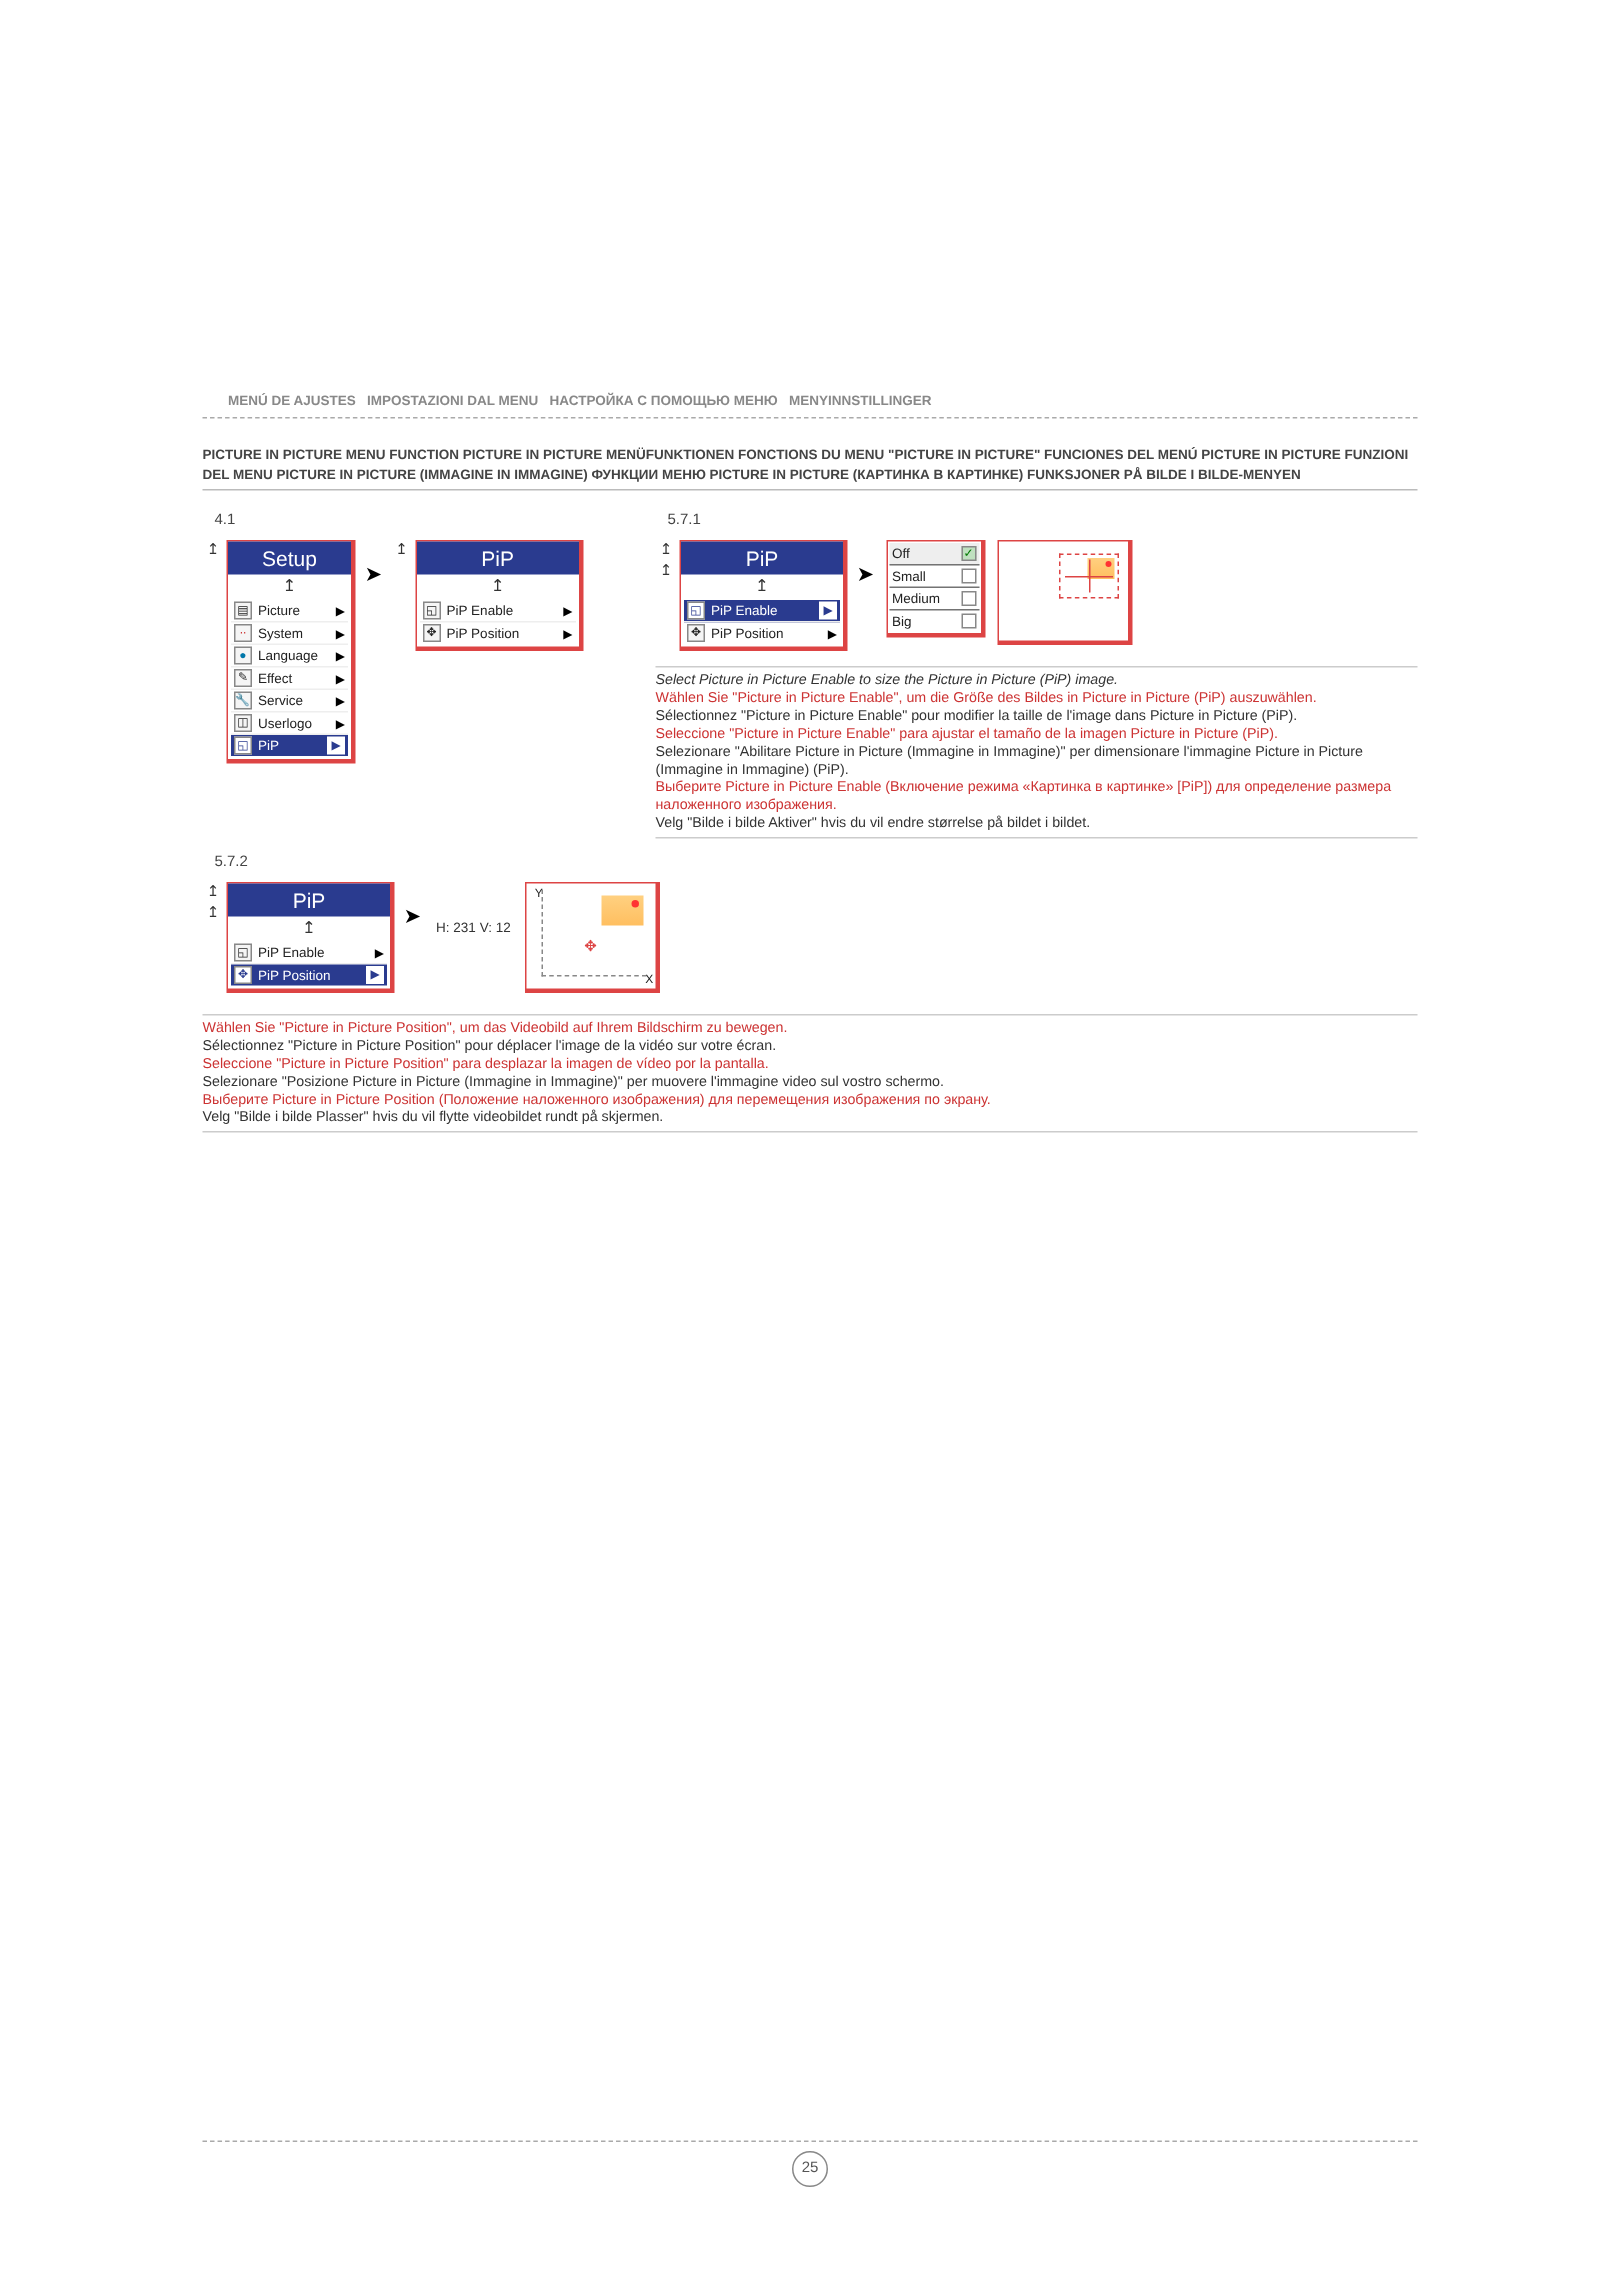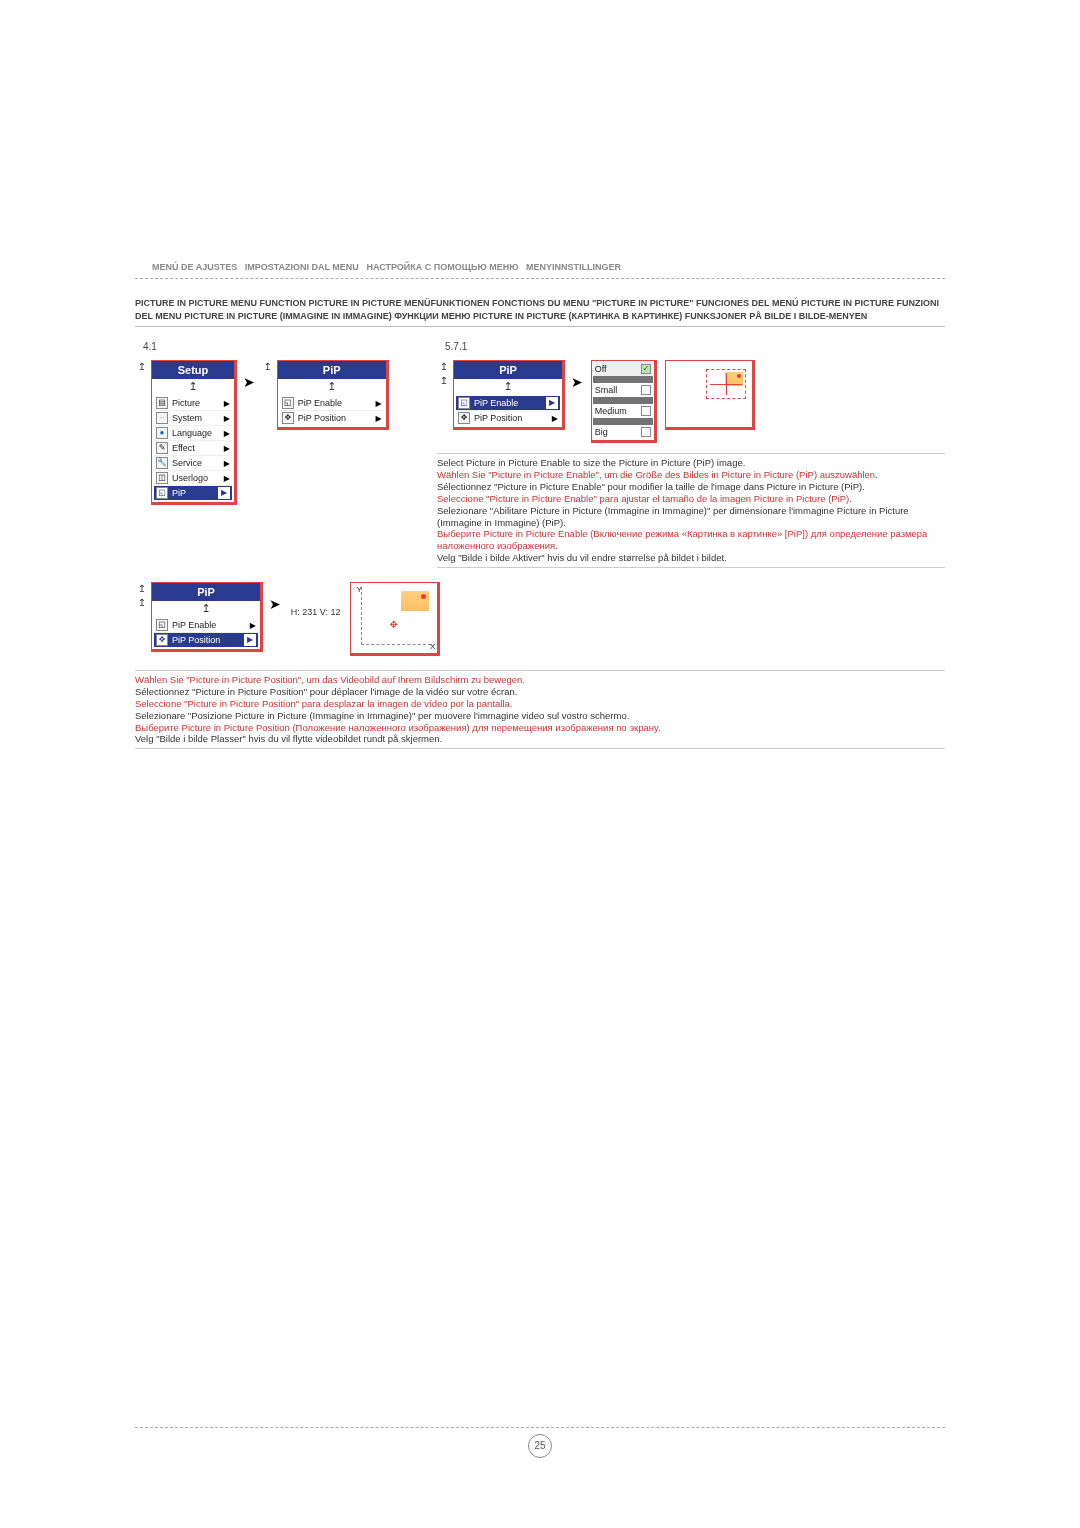--- a/index.html
+++ b/index.html
@@ -87,24 +87,24 @@
     vertical-align: top;
     border: 1px solid #d44;
     border-bottom-width: 3px;
     border-right-width: 3px;
     background: #fff;
     font-size: 9px;
   }
   .menu .title {
     background: #2a3b8f;
     color: #fff;
-    font-weight: bold;
+    font-weight: normal;
     text-align: center;
     padding: 3px 0;
-    font-size: 11px;
+    font-size: 14px;
     position: relative;
   }
   .menu .crumb-strip {
     text-align: center;
     font-size: 11px;
     color: #333;
     padding: 1px 0;
   }
   .menu .body {
     padding: 2px;
@@ -176,21 +176,21 @@
     border-right-width: 3px;
     background:#fff;
     font-size:9px;
     padding:1px;
     margin-left: 4px;
   }
   .opt-box .opt {
     height:14px;
     line-height:14px;
     padding: 0 2px;
-    border-bottom:7px solid #737373;
+    border-bottom:1px solid #737373;
     display:flex;
     align-items:center;
     gap:3px;
   }
   .opt-box .opt:last-child{ border-bottom:none; }
   .opt-box .opt.hl { background:#eee; }
   .opt-box .ck {
     width:10px; height:10px;
     border:1px solid #888;
     box-sizing:border-box;
@@ -282,21 +282,21 @@
   
   .desc {
     font-size: 9.5px;
     line-height: 1.25;
     margin-top: 6px;
   }
   .desc .line { margin: 0; }
   .desc .c-de { color:#cc3333; }   
   .desc .c-es { color:#cc3333; }
   .desc .c-ru { color:#cc3333; }
-  .desc .c-en { color:#333; }
+  .desc .c-en { color:#333;font-style:italic; }
   .desc .c-fr { color:#333; }
   .desc .c-it { color:#333; }
   .desc .c-no { color:#333; }
 
   .desc-upper {
     border-top:1px solid #ccc;
     border-bottom:1px solid #ccc;
     padding:3px 0;
     margin-top:10px;
   }
@@ -494,20 +494,21 @@
         <p class="line c-fr">Sélectionnez "Picture in Picture Enable" pour modifier la taille de l'image dans Picture in Picture (PiP).</p>
         <p class="line c-es">Seleccione "Picture in Picture Enable" para ajustar el tamaño de la imagen Picture in Picture (PiP).</p>
         <p class="line c-it">Selezionare "Abilitare Picture in Picture (Immagine in Immagine)" per dimensionare l'immagine Picture in Picture (Immagine in Immagine) (PiP).</p>
         <p class="line c-ru">Выберите Picture in Picture Enable (Включение режима «Картинка в картинке» [PiP]) для определение размера наложенного изображения.</p>
         <p class="line c-no">Velg "Bilde i bilde Aktiver" hvis du vil endre størrelse på bildet i bildet.</p>
       </div>
     </div>
   </div>
 
   <div style="margin-top:10px;">
+    <div class="sec-num">5.7.2</div>
 
     <div class="flex-inline">
       <div class="icon-strip">
         <div class="sic">↥</div>
         <div class="sic">↥</div>
       </div>
       <div class="menu" style="width:108px">
         <div class="title">PiP</div>
         <div class="crumb-strip">↥</div>
         <div class="body">

